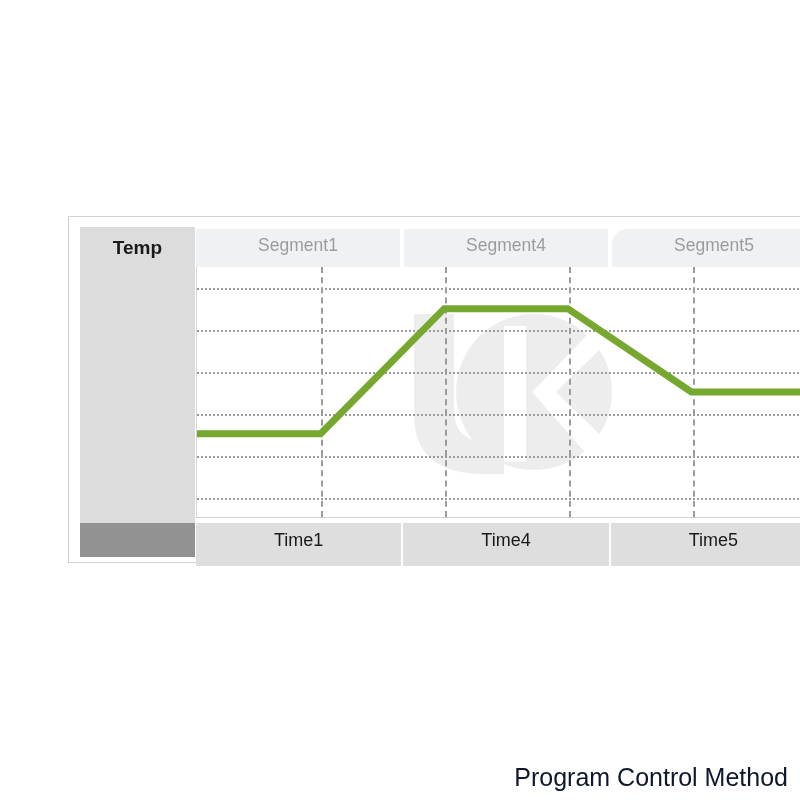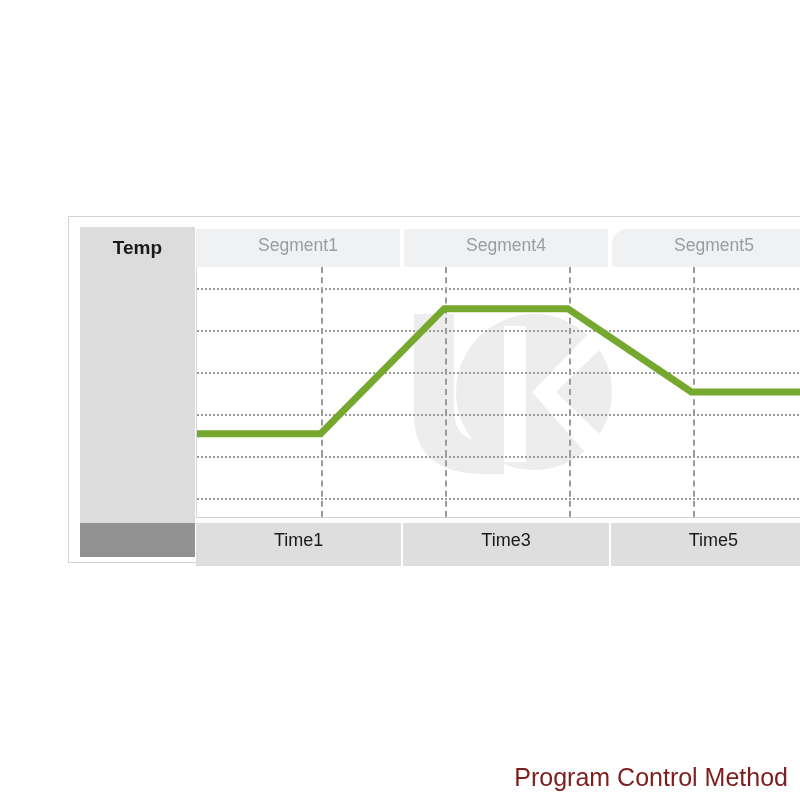--- a/index.html
+++ b/index.html
@@ -154,21 +154,21 @@
     white-space: nowrap;
   }
   .time-cell:last-child { border-right: none; }
 
   
   #caption {
     position: absolute;
     right: 12px;
     bottom: 8px;
     font-size: 25px;
-    color: #7f1d1d;
+    color: #0f172a;
     white-space: nowrap;
     font-family: "Liberation Sans", sans-serif;
   }
 </style>
 </head>
 <body>
 
 <div id="panel">
 
   <div id="temp-col">
@@ -204,19 +204,19 @@
     <div class="vdiv" style="left:496px;"></div>
     <div class="vdiv" style="left:617px;"></div>
 
     <svg id="line-svg" viewBox="0 0 620 251" preserveAspectRatio="none">
       <polyline id="profile-path" fill="none" stroke="#76a82f" stroke-width="7" stroke-linejoin="miter" stroke-linecap="butt" points="0.00,167.33 124.00,167.33 248.00,41.83 372.00,41.83 496.00,125.50 620.00,125.50"></polyline>
     </svg>
   </div>
 
   <div id="time-footer">
     <div class="time-cell">Time1</div>
-    <div class="time-cell">Time3</div>
+    <div class="time-cell">Time4</div>
     <div class="time-cell">Time5</div>
   </div>
 
 </div>
 
 <div id="caption">Program Control Method</div>
 
 </body></html>

